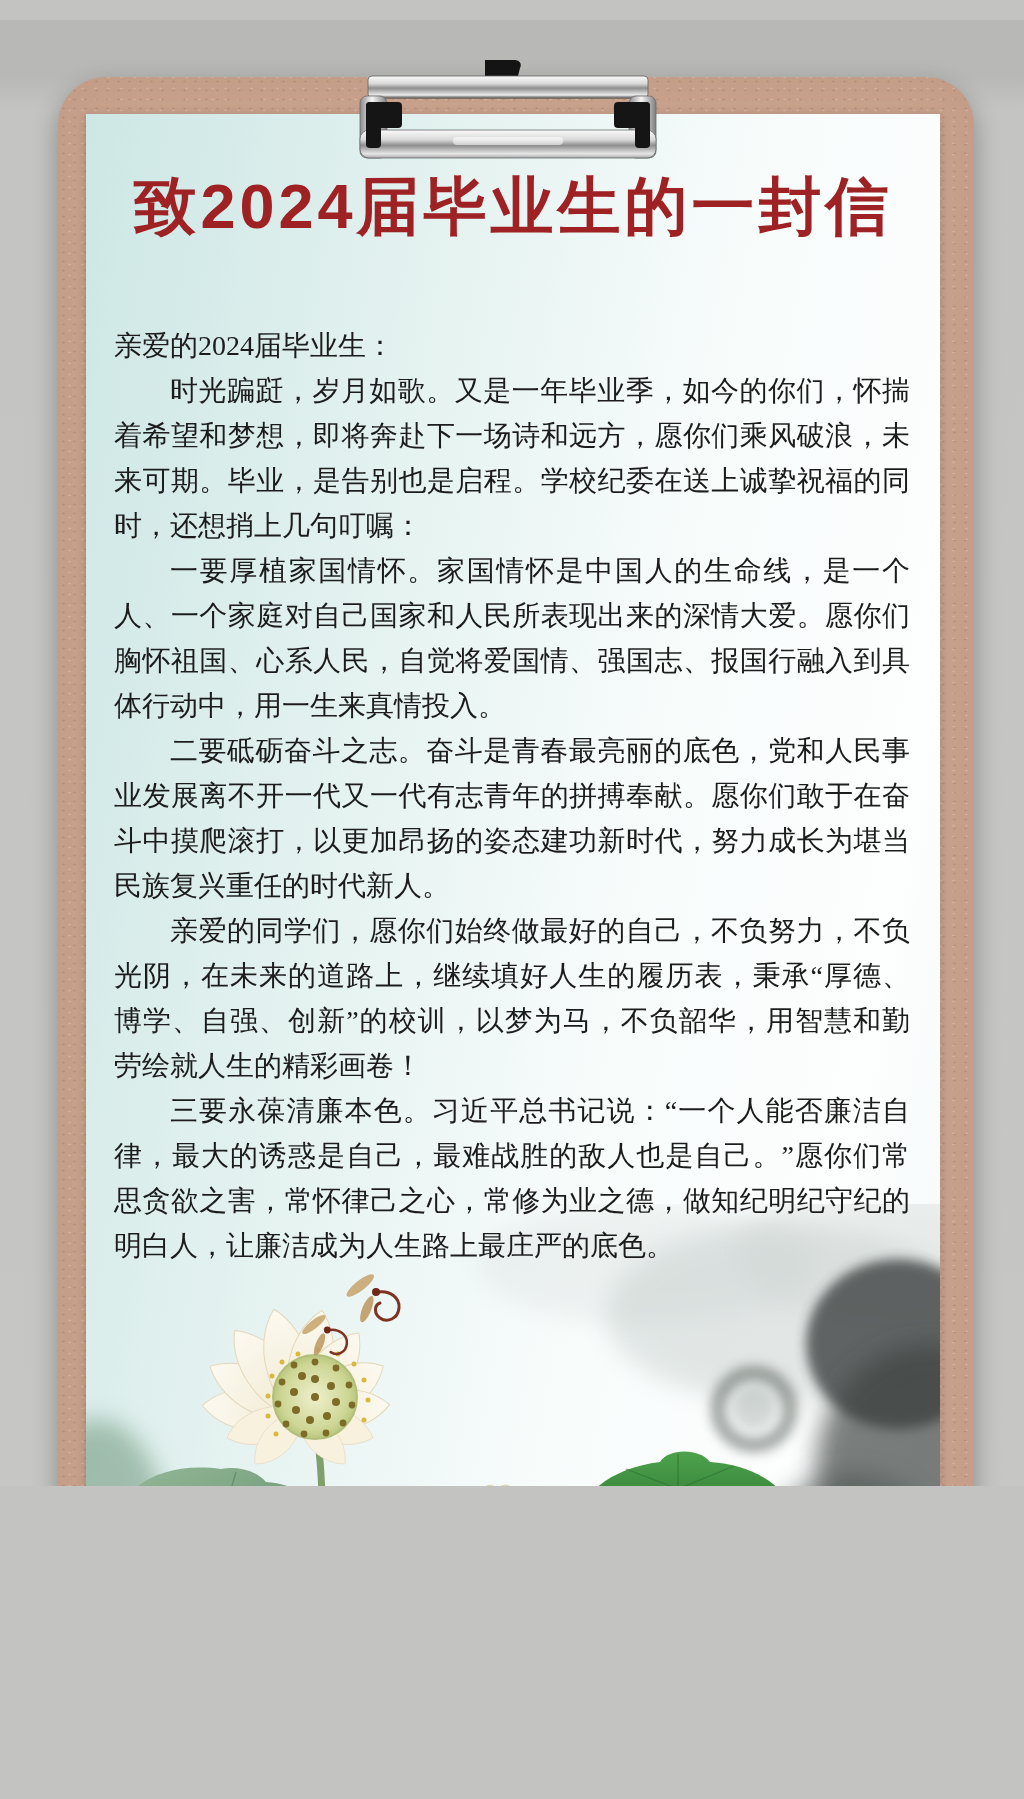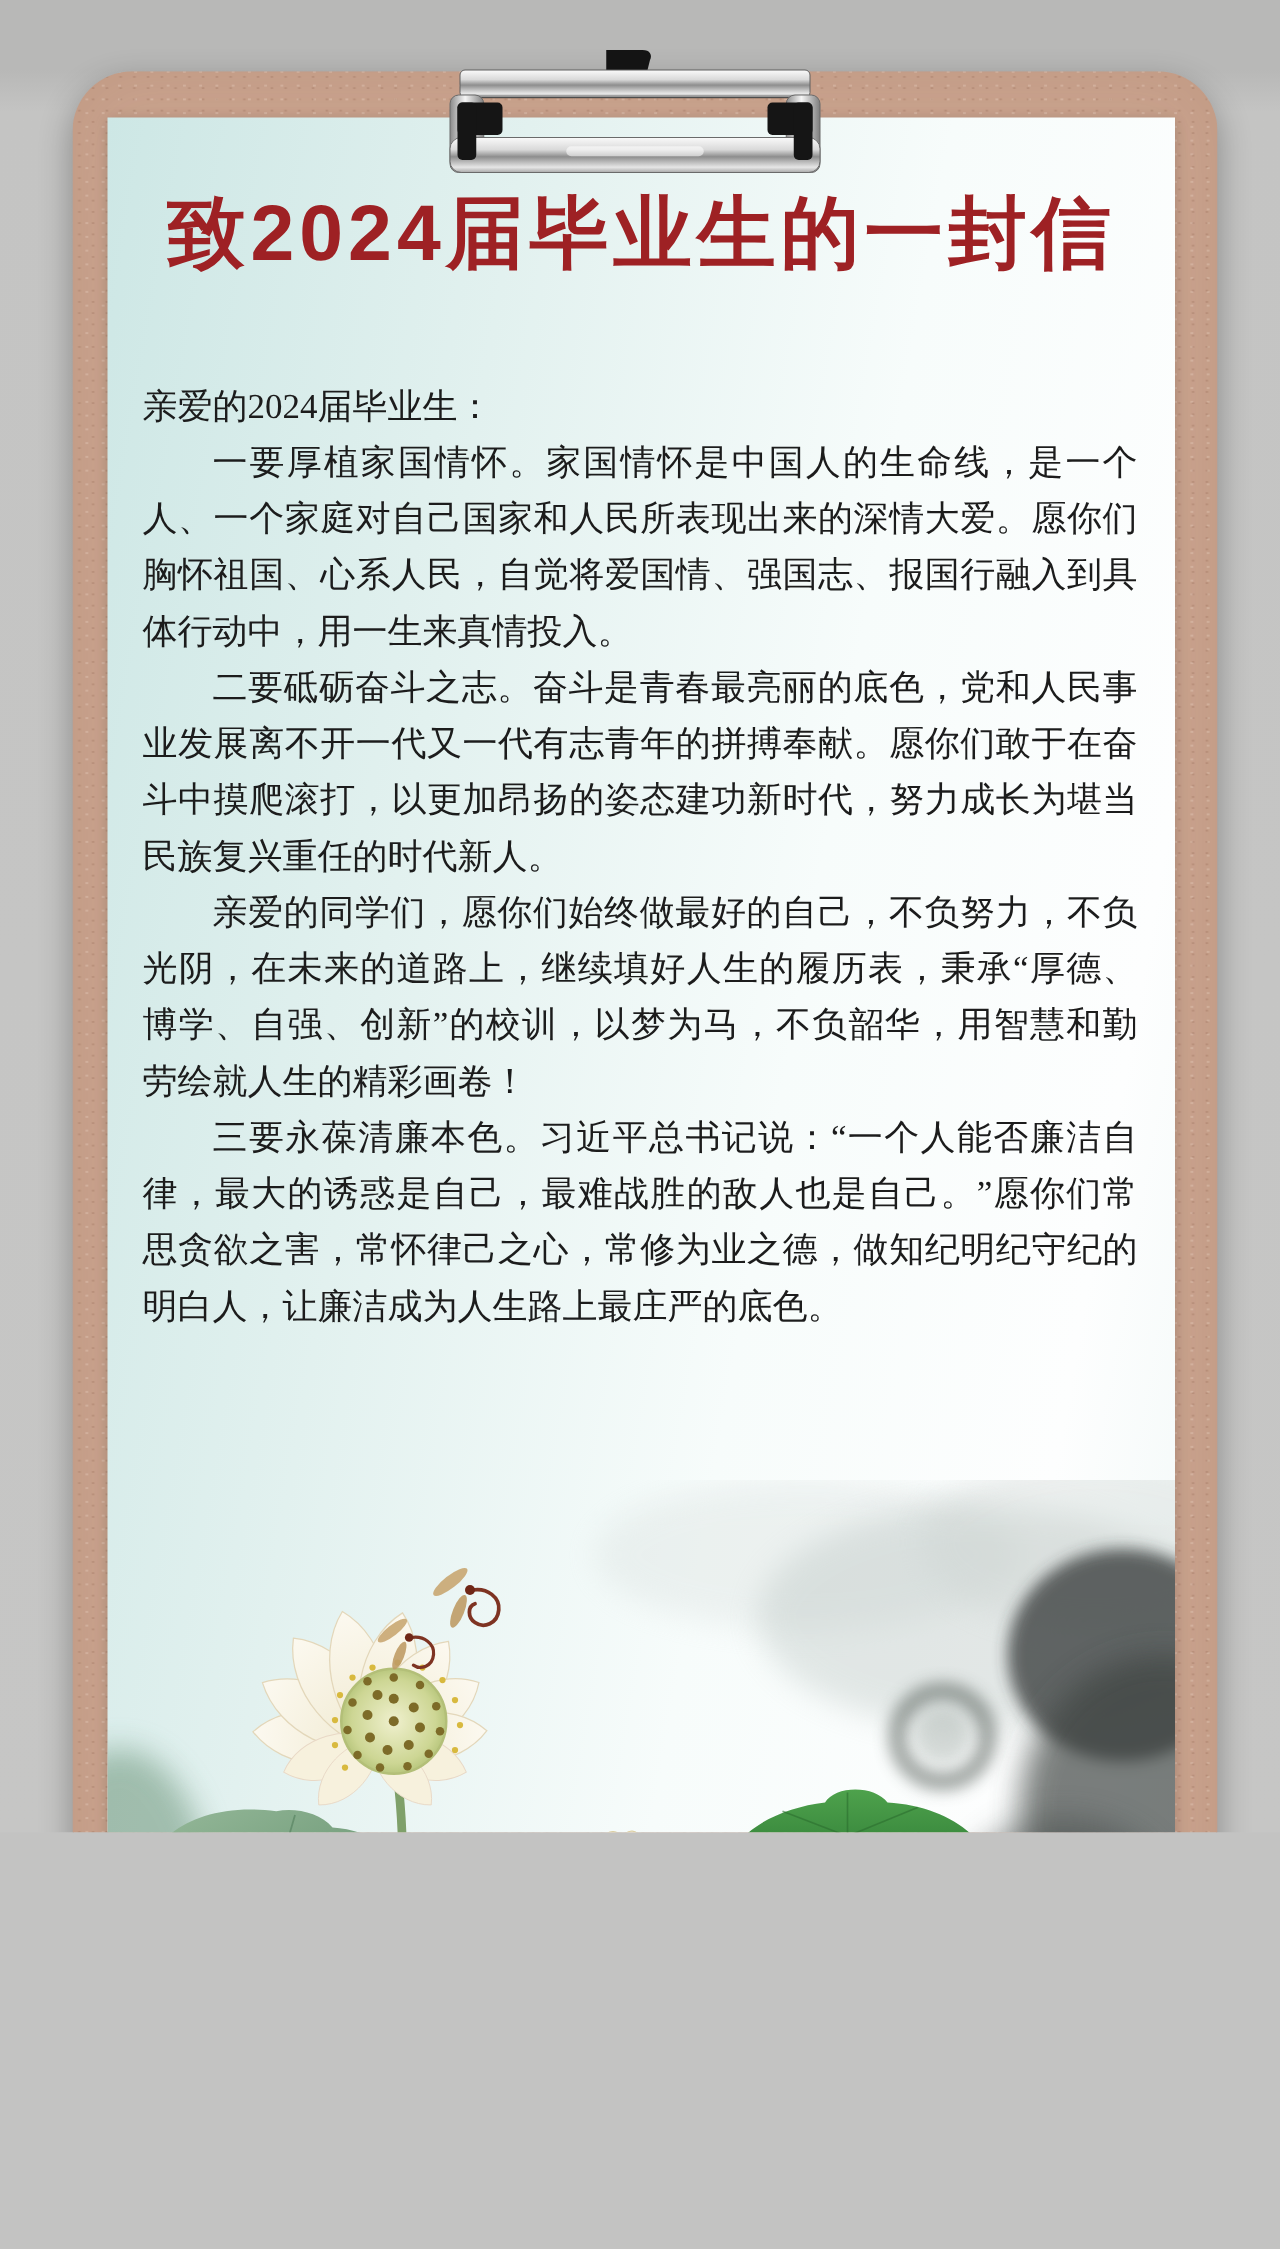--- a/index.html
+++ b/index.html
@@ -1,18 +1,18 @@
 <!DOCTYPE html>
 <html><head>
 <meta charset="utf-8">
 <style>
   html,body{margin:0;padding:0;background:#c3c3c2;}
   #canvas{position:relative;width:1024px;height:1466px;overflow:hidden;
     background:linear-gradient(#b8b8b7 0px,#b8b8b7 56px,#c4c4c3 90px,#c6c6c5 100%);
-    font-family:"Liberation Serif",serif;}
+    font-family:"Liberation Serif",serif;margin-top:20px;}
 
   .clipboard{position:absolute;left:58px;top:57px;width:916px;height:1672px;border-radius:48px;
     background-color:#c9a28d;
     background-image:radial-gradient(rgba(128,83,62,.20) 1px,transparent 1.4px),
                      radial-gradient(rgba(255,240,230,.22) 1px,transparent 1.3px);
     background-size:11px 9px,13px 11px;background-position:0 0,5px 6px;
     box-shadow:0 10px 26px rgba(0,0,0,.30), inset 0 0 50px rgba(120,75,50,.10);}
 
   .paper{position:absolute;left:86px;top:94px;width:854px;height:1560px;overflow:hidden;
     background:linear-gradient(100deg,#cde7e5 0%,#e2f1ef 30%,#f7fcfb 60%,#fdfefe 84%,#f1f8f7 100%);
@@ -259,20 +259,21 @@
           <path d="M0 0 C12 -2 22 6 21 16 C20 27 9 31 2 26" fill="none" stroke="#7e3322" stroke-width="3" stroke-linecap="round"></path>
           <circle cx="-2" cy="0" r="4" fill="#6f2717"></circle>
         </g>
       </g>
     </svg>
 
     <h1 class="title">致2024届毕业生的一封信</h1>
 
     <div class="letter-body">
       <p class="salutation">亲爱的2024届毕业生：</p>
+      <p><span class="lead"></span><span>时光蹁跹，岁月如歌。又是一年毕业季，如今的你们，怀揣着希望和梦想，即将奔赴下一场诗和远方，愿你们乘风破浪，未来可期。毕业，是告别也是启程。学校纪委在送上诚挚祝福的同时，还想捎上几句叮嘱：</span></p>
       <p><span class="lead">一要厚植家国情怀。</span><span>家国情怀是中国人的生命线，是一个人、一个家庭对自己国家和人民所表现出来的深情大爱。愿你们胸怀祖国、心系人民，自觉将爱国情、强国志、报国行融入到具体行动中，用一生来真情投入。</span></p>
       <p><span class="lead">二要砥砺奋斗之志。</span><span>奋斗是青春最亮丽的底色，党和人民事业发展离不开一代又一代有志青年的拼搏奉献。愿你们敢于在奋斗中摸爬滚打，以更加昂扬的姿态建功新时代，努力成长为堪当民族复兴重任的时代新人。</span></p>
       <p><span class="lead"></span><span>亲爱的同学们，愿你们始终做最好的自己，不负努力，不负光阴，在未来的道路上，继续填好人生的履历表，秉承“厚德、博学、自强、创新”的校训，以梦为马，不负韶华，用智慧和勤劳绘就人生的精彩画卷！</span></p>
       <p><span class="lead">三要永葆清廉本色。</span><span>习近平总书记说：“一个人能否廉洁自律，最大的诱惑是自己，最难战胜的敌人也是自己。”愿你们常思贪欲之害，常怀律己之心，常修为业之德，做知纪明纪守纪的明白人，让廉洁成为人生路上最庄严的底色。</span></p>
 
     </div>
   </div>
 
   <svg class="clip-svg" viewBox="0 0 300 110">
     <defs>

